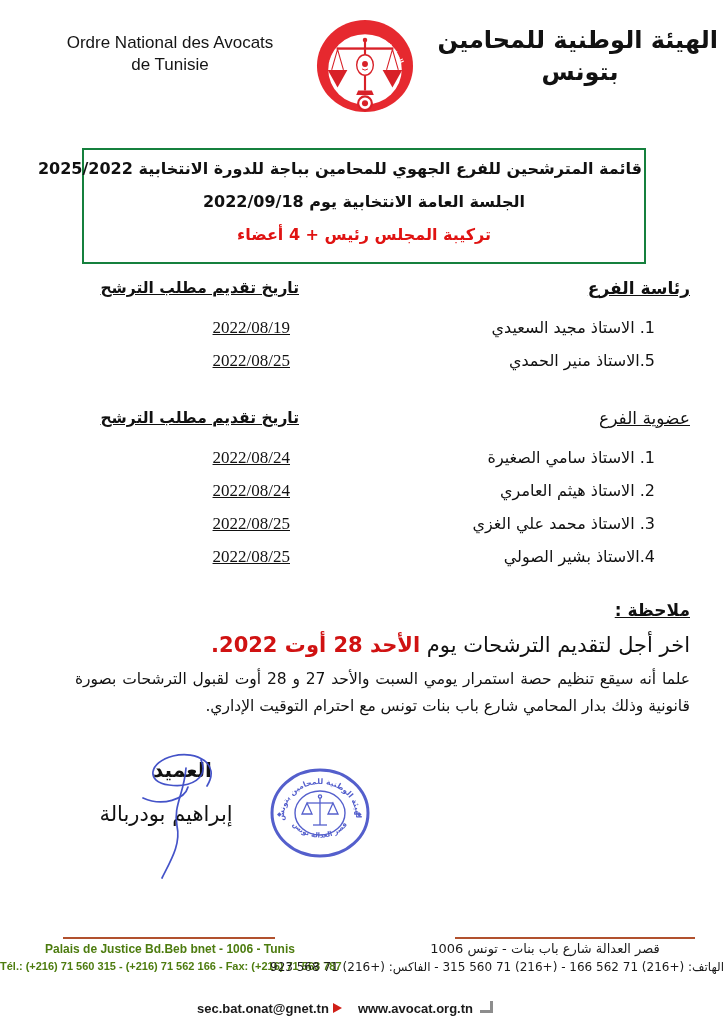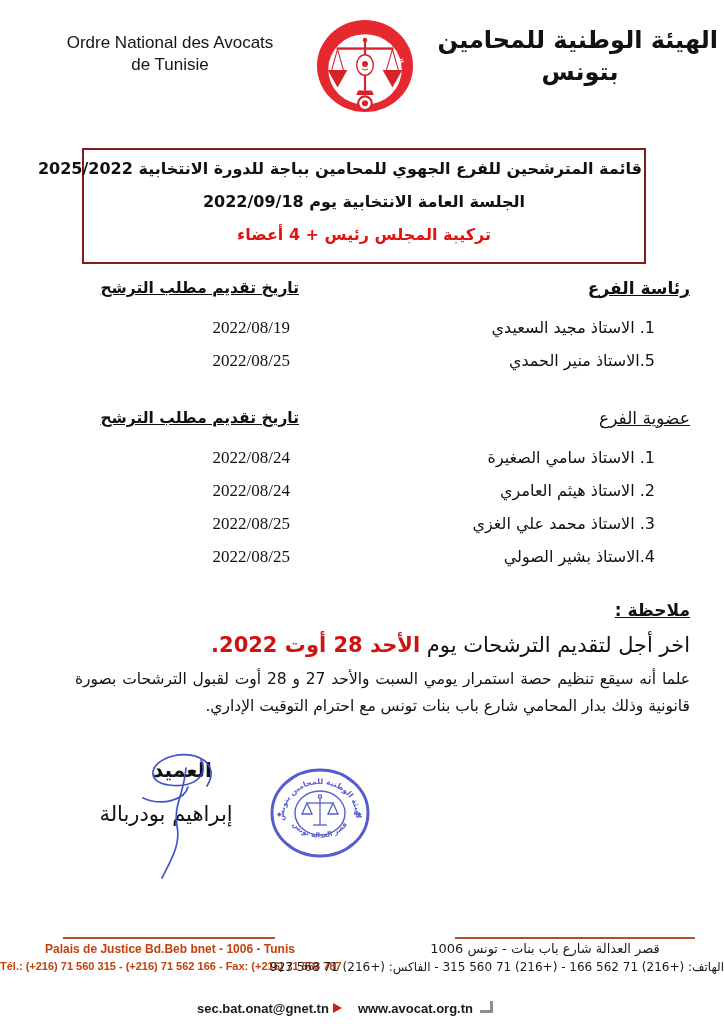--- a/index.html
+++ b/index.html
@@ -18,21 +18,21 @@
   }
   .logo-wrap { position:absolute; left:316px; top:18px; width:98px; height:96px; }
   .org-ar {
     position:absolute; left:442px; top:24px; width:276px; text-align:center;
     direction:rtl; font-weight:bold; font-size:24px; line-height:32px; color:#121212;
   }
 
   
   .title-box {
     position:absolute; left:82px; top:148px; width:556px;
-    border:2px solid #7f1d1d; text-align:center; direction:rtl;
+    border:2px solid #15803d; text-align:center; direction:rtl;
     padding:9px 2px 4px 2px;
   }
   .tb-line { font-weight:bold; font-size:16px; line-height:20px; margin:0 0 13px 0; white-space:nowrap; }
   .tb-line.red { color:#e01312; }
 
   
   .section { position:absolute; left:75px; width:615px; direction:rtl; }
   #section1 { top:278px; }
   #section2 { top:408px; }
   .sec-head { position:relative; height:28px; }
@@ -46,21 +46,21 @@
     font-size:15.5px; font-weight:bold; text-decoration:underline; white-space:nowrap;
   }
   .rows { margin-top:9px; }
   .row { position:relative; height:33px; }
   .name-cell {
     position:absolute; right:35px; top:3px; direction:rtl;
     font-size:16px; white-space:nowrap;
   }
   .date-cell {
     position:absolute; left:0; top:3px; width:215px; text-align:right;
-    direction:ltr; font-family:"Liberation Serif", serif; font-size:17px; white-space:nowrap;
+    direction:ltr; font-family:"Liberation Serif", serif; font-size:17px; white-space:nowrap;text-decoration:underline;
   }
 
   
   .note { position:absolute; left:75px; top:600px; width:615px; direction:rtl; }
   .note-title { font-size:17px; font-weight:bold; text-decoration:underline; }
   .deadline { margin-top:13px; font-size:21px; white-space:nowrap; }
   .deadline .red { color:#d01212; font-weight:bold; }
   .note-body { margin-top:9px; font-size:15.5px; line-height:27px; text-align:justify; }
 
   
@@ -69,21 +69,21 @@
   .sig-name { position:absolute; left:0; top:56px; width:162px; text-align:center; direction:rtl; font-size:21px; }
   .sig-svg { position:absolute; left:0; top:0; width:260px; height:140px; }
   .stamp { position:absolute; left:268px; top:766px; width:104px; height:94px; opacity:.92; }
 
   
   .f-line { position:absolute; height:2px; background:#b1512e; }
   .f-line-left  { left:63px;  top:937px; width:212px; }
   .f-line-right { left:455px; top:937px; width:240px; }
   .f-fr {
     position:absolute; left:0; top:942px; width:340px; text-align:center;
-    font-family:"Liberation Sans", sans-serif; font-weight:bold; color:#c2410c;
+    font-family:"Liberation Sans", sans-serif; font-weight:bold; color:#4d7c0f;
   }
   .f-fr-addr { font-size:12px; line-height:15px; }
   .f-fr-tel  { font-size:11px; line-height:15px; margin-top:2px; white-space:nowrap; }
   .f-ar {
     position:absolute; left:366px; top:941px; width:358px; text-align:center;
     direction:rtl; color:#1a1a1a;
   }
   .f-ar-addr { font-size:13px; line-height:16px; white-space:nowrap; }
   .f-ar-tel  { font-size:12px; line-height:16px; margin-top:2px; white-space:nowrap; }
   .f-bottom {

